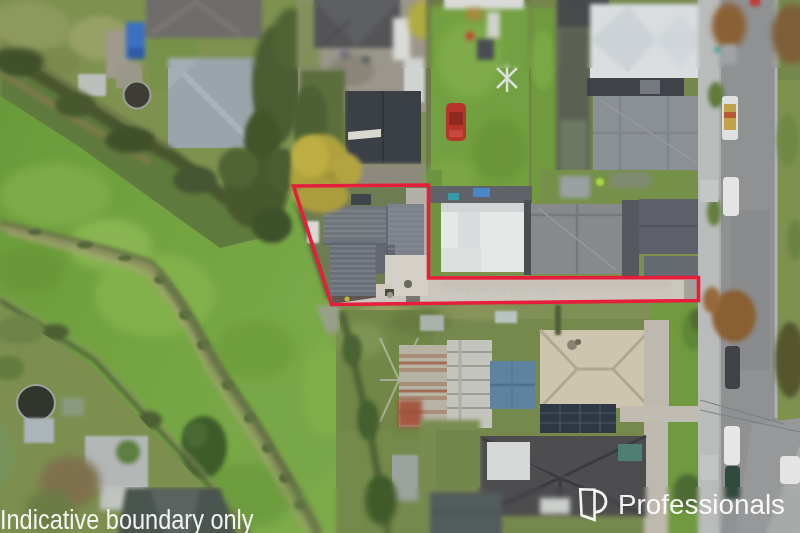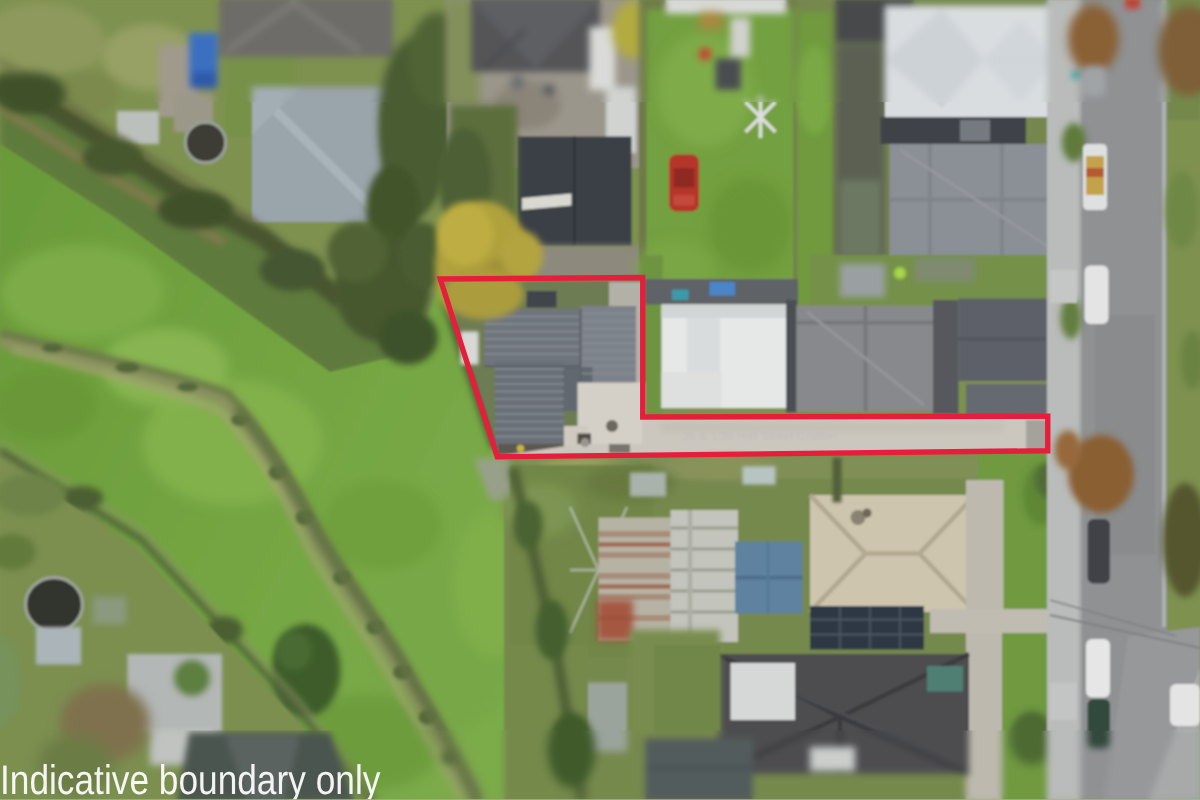--- a/index.html
+++ b/index.html
@@ -977,13 +977,22 @@
 <rect x="700" y="180" width="18" height="22" fill="#c4c7c5"></rect>
 <rect x="700" y="455" width="18" height="25" fill="#c2c5c3"></rect>
 </g>
 
 <polygon points="293.5,186 428.5,185 428.5,278 698.5,277.5 698.5,300.5 331.5,304.5" fill="none" stroke="#e61e3c" stroke-width="3.6" stroke-linejoin="miter"></polygon>
 
 </svg>
     </div>
 <div class="wm" id="ibo" style="left:0px;top:504px;font-size:27.5px;letter-spacing:0px;transform:scaleX(0.855);transform-origin:0 0;">Indicative boundary only</div>
 
+<div class="wm" style="left:576px;top:484px;width:224px;height:49px;">
+  <svg width="224" height="49" viewBox="0 0 224 49">
+    <g stroke="rgba(255,255,255,0.93)" fill="none">
+      <path d="M4.2,5.2 L18.5,5.8 L18.5,35.8 L5.6,31.2 Z" stroke-width="2.6"></path>
+      <path d="M18.5,6.8 a 11.5,10.8 0 0 1 0,21.6" stroke-width="2.7"></path>
+    </g>
+    <text x="42" y="29.5" font-family="Liberation Sans, sans-serif" font-size="28" textLength="167" lengthAdjust="spacingAndGlyphs" fill="rgba(255,255,255,0.93)">Professionals</text>
+  </svg>
 </div>
+</div>
 
 </body></html>

